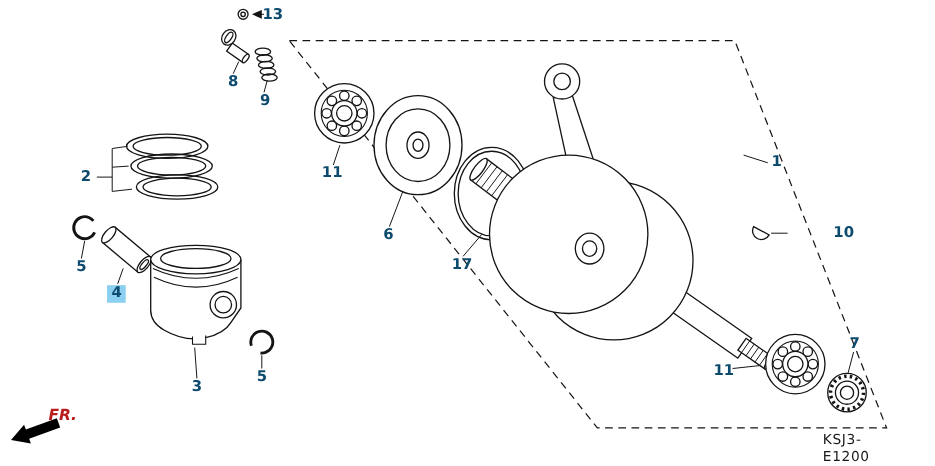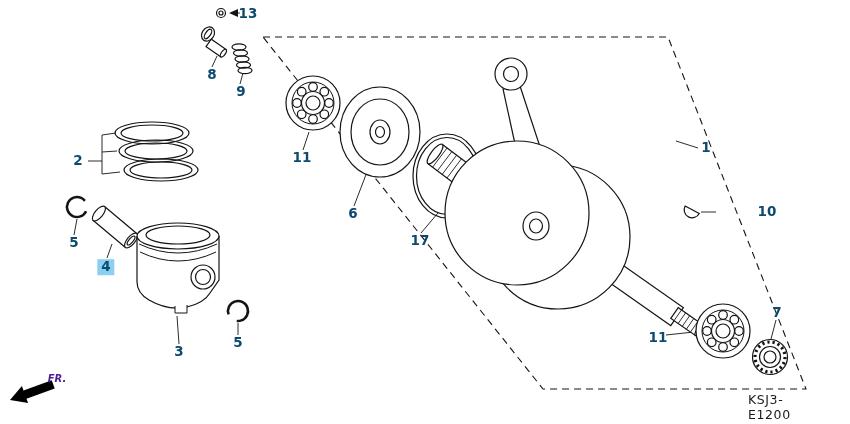--- a/index.html
+++ b/index.html
@@ -7,21 +7,21 @@
   .canvas { position:relative; width:850px; height:424px; background:#ffffff; overflow:hidden; }
   .canvas > svg { position:absolute; left:0; top:0; }
   .part-label {
     position:absolute; transform:translate(-50%,-50%);
     font-size:13.5px; font-weight:700; color:#0c4a6e; line-height:1;
     padding:1px 4px; cursor:pointer; user-select:none;
   }
   .part-label.highlight { background:#8bd0f0; }
   .fr-marker {
     position:absolute; transform:translate(-50%,-50%);
-    font-size:10px; font-weight:800; font-style:italic; color:#4c1d95;
+    font-size:14px; font-weight:800; font-style:italic; color:#b91c1c;
   }
   .diagram-code {
     position:absolute; transform:translate(-50%,-50%);
     font-size:12.5px; letter-spacing:0.6px; color:#1a1a1a;
   }
 </style>
 </head>
 <body>
 
 <div class="canvas">

